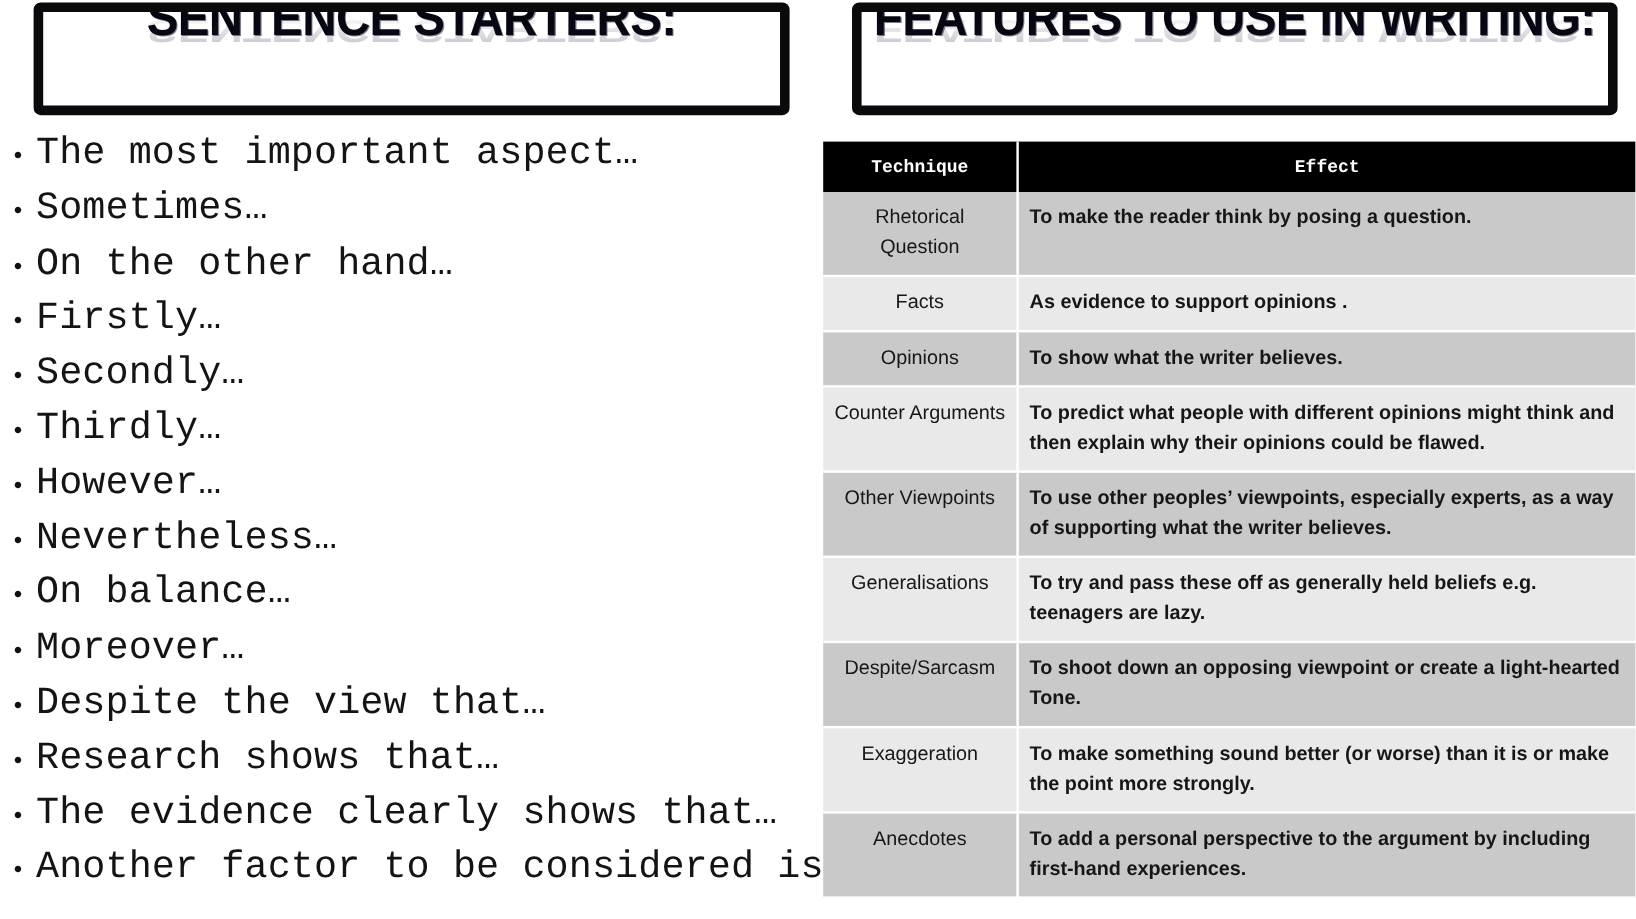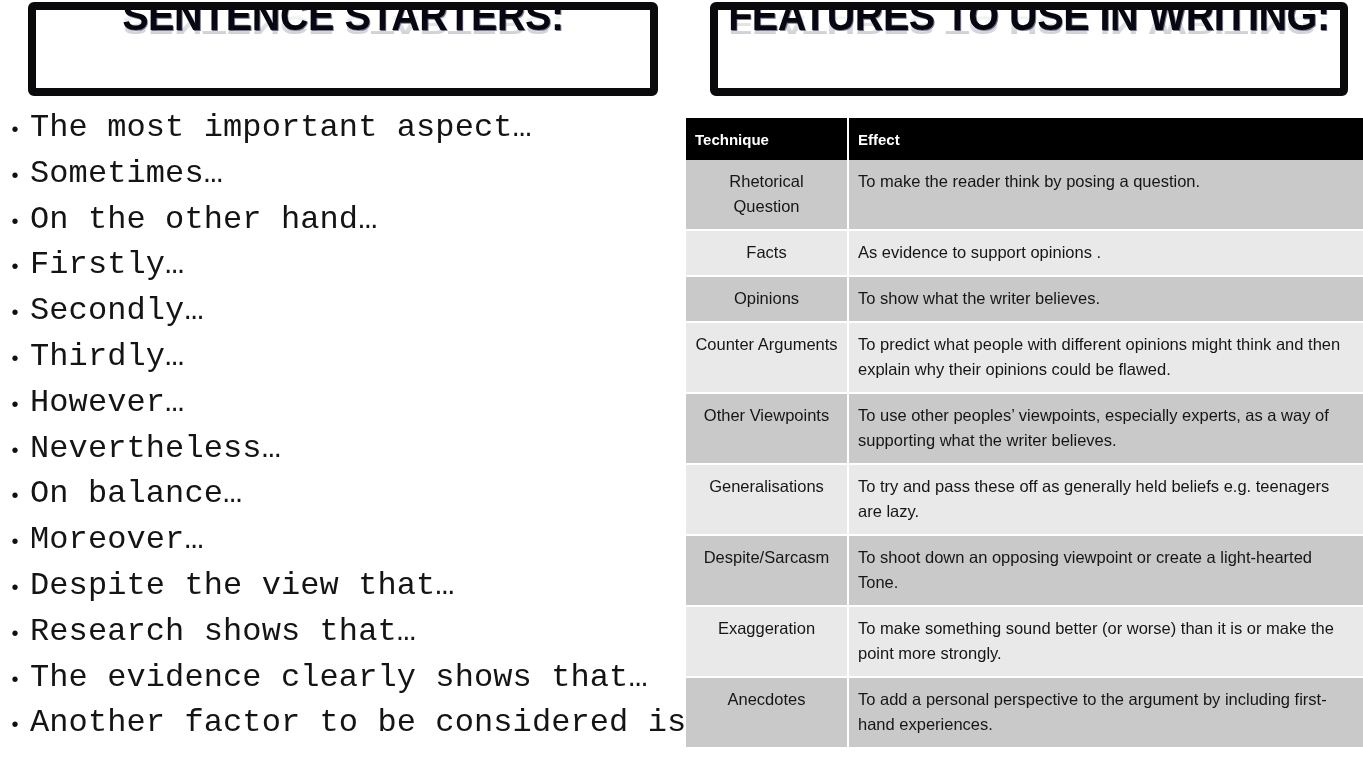--- a/index.html
+++ b/index.html
@@ -111,42 +111,42 @@
     border-collapse: collapse;
     table-layout: fixed;
   }
 
   #features-table col.c-tech { width: 162px; }
   #features-table col.c-eff  { width: 515px; }
 
   #features-table thead th {
     background: #000000;
     color: #ffffff;
-    font-family: Liberation Sans, sans-serif;
+    font-family: Liberation Mono, monospace;
     font-weight: bold;
     font-size: 15px;
-    text-align: left;
+    text-align: center;
     padding: 12px 9px 11px 9px;
     border-right: 2px solid #ffffff;
     height: 42px;
     vertical-align: middle;
   }
   #features-table thead th:last-child { border-right: none; margin-top: 32px; }
 
   #features-table tbody td {
     font-family: "Liberation Sans Narrow", "Liberation Sans", sans-serif;
     font-size: 16.5px;
     line-height: 25px;
     color: #161616;
     padding: 9px 9px 10px 9px;
     vertical-align: top;
     border-right: 2px solid #ffffff;
     border-bottom: 2px solid #ffffff;
   }
-  #features-table tbody td:last-child { border-right: none; }
+  #features-table tbody td:last-child { border-right: none; font-weight: bold; }
 
   #features-table tbody tr.shade-dark  td { background: #c9c9c9; }
   #features-table tbody tr.shade-light td { background: #e9e9e9; }
 
   #features-table tbody td.tech-cell { padding-left: 9px; text-align: center; }
 </style>
 </head>
 <body>
 
 <div id="page">

